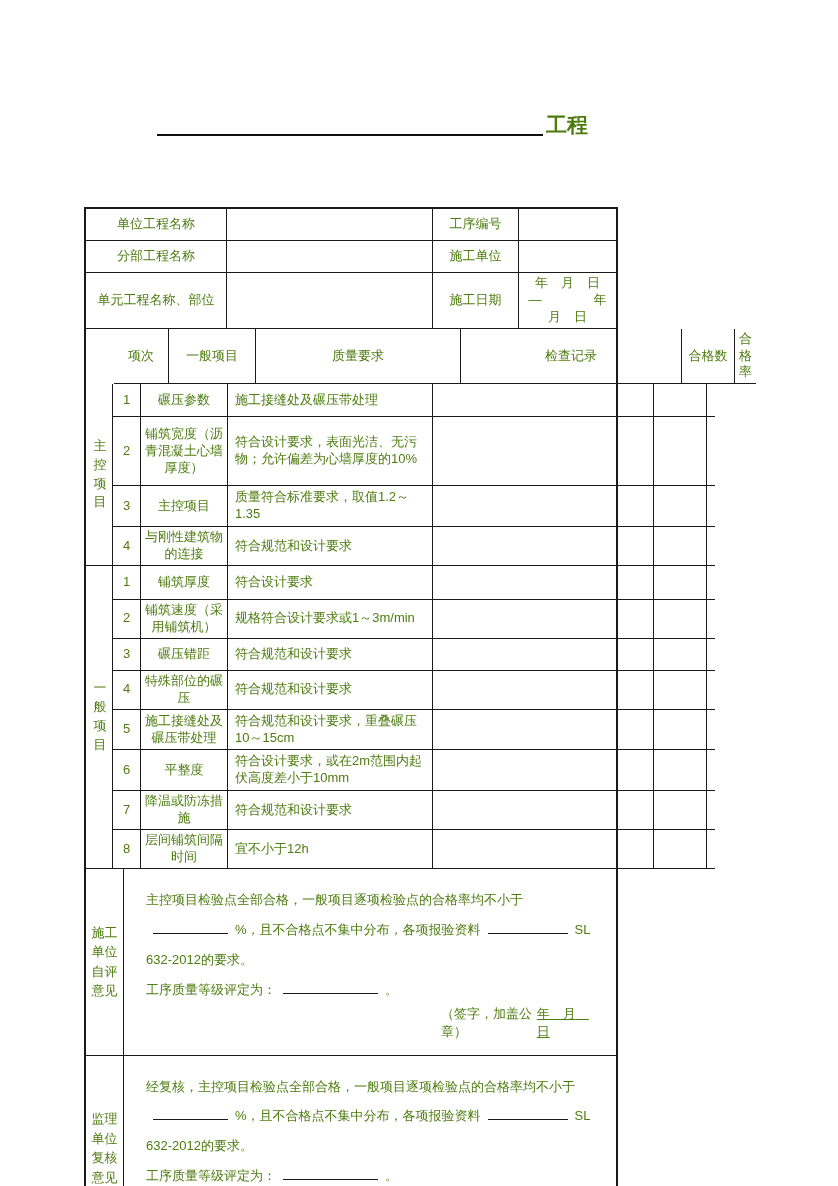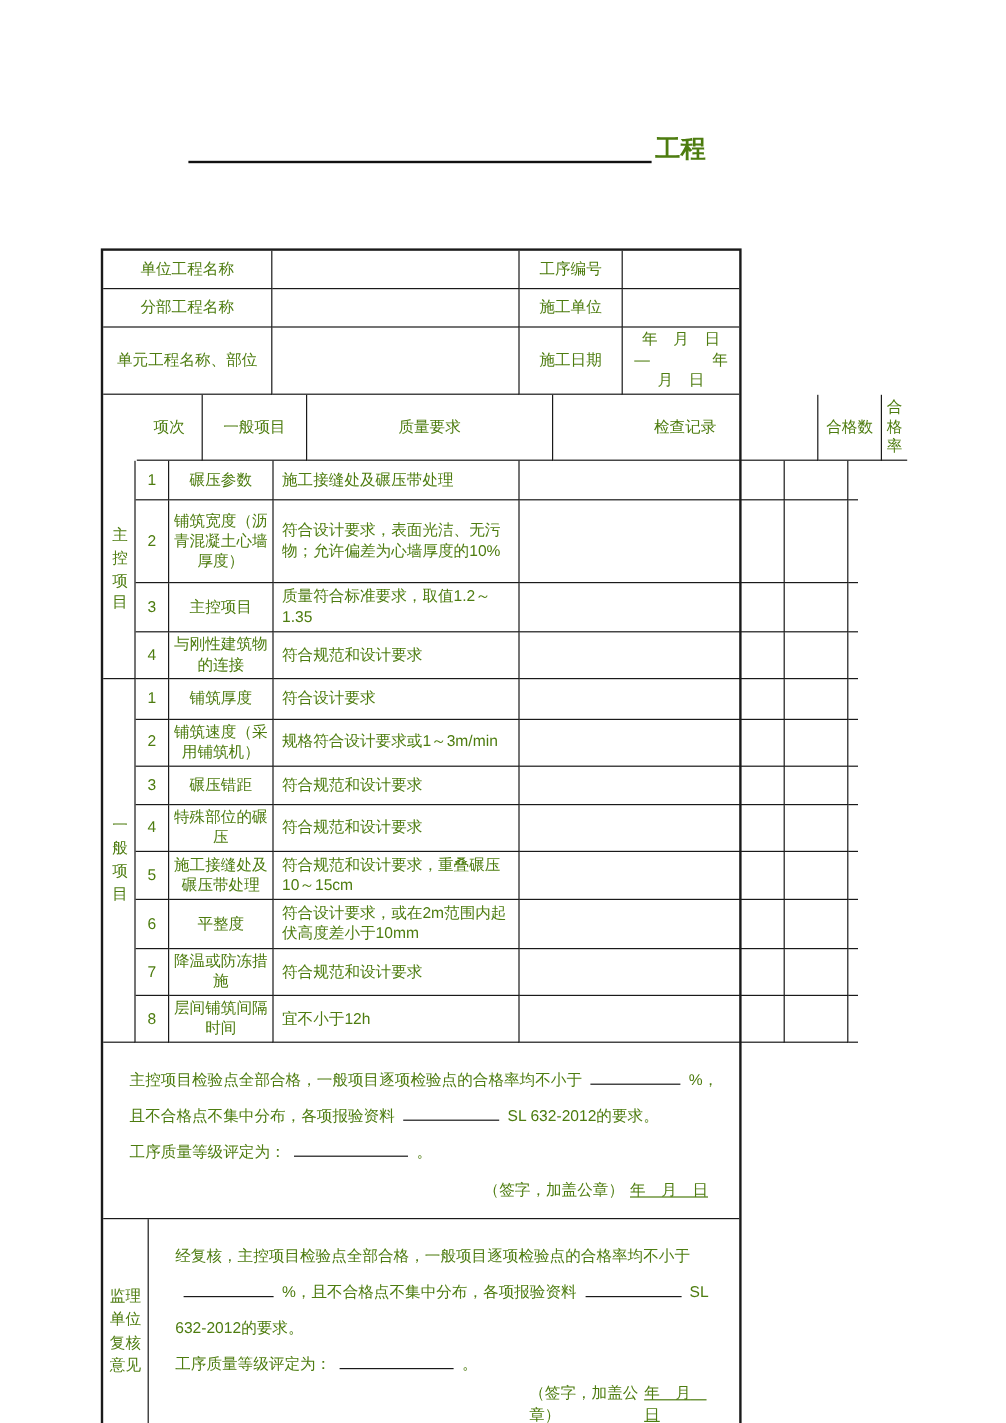--- a/index.html
+++ b/index.html
@@ -185,20 +185,23 @@
 
       <div class="cell">8</div>
       <div class="cell">层间铺筑间隔时间</div>
       <div class="cell c-req">宜不小于12h</div>
       <div class="cell"></div>
       <div class="cell"></div>
       <div class="cell last"></div>
     </div>
 
     <div class="bottom-section">
+      <div class="bs-label">
+        <span>施工单位自评意见</span>
+      </div>
       <div class="bs-content">
         <p class="opinion-text">
           <span>主控项目检验点全部合格，一般项目逐项检验点的合格率均不小于</span><span class="blank w75"></span><span>%，且不合格点不集中分布，各项报验资料</span><span class="blank w80"></span><span>SL 632-2012的要求。</span>
         </p>
         <p class="opinion-text">
           <span>工序质量等级评定为：</span><span class="blank w95"></span><span>。</span>
         </p>
         <div class="sign-row">
           <span class="sign-label">（签字，加盖公章）</span>
           <span class="date-label">年　月　日</span>

